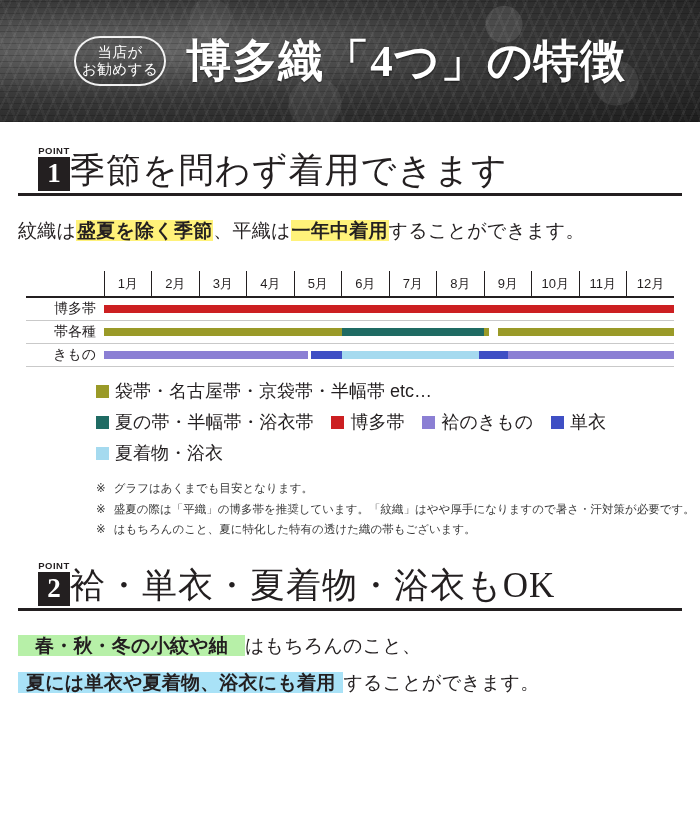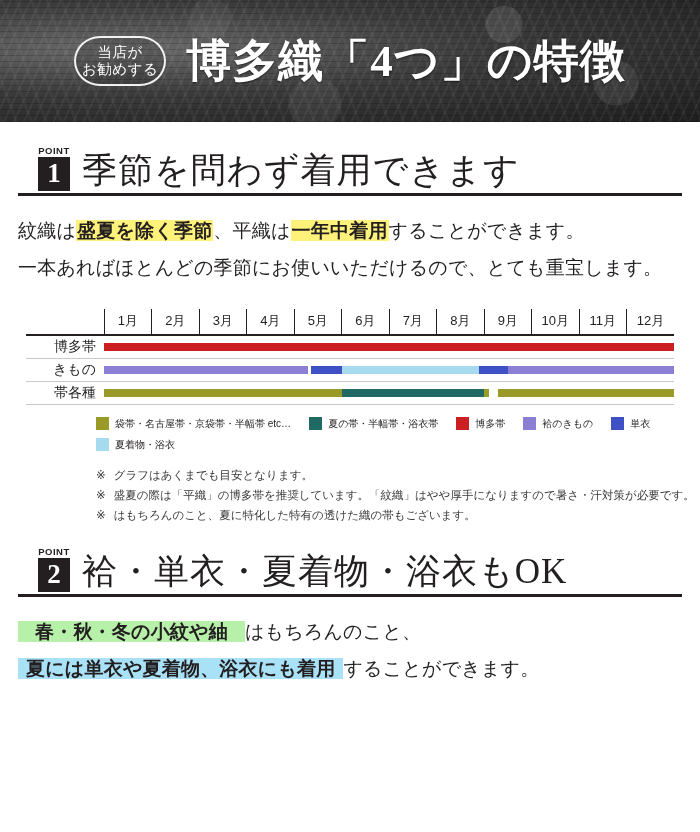--- a/index.html
+++ b/index.html
@@ -82,21 +82,21 @@
   .point-head {
     display: flex;
     align-items: flex-end;
     border-bottom: 3px solid #231f20;
     margin: 0 18px;
     padding-bottom: 2px;
   }
   .point-badge {
     flex: none;
     width: 52px;
-    margin-right: 12px;
+    margin-right: 0;
     text-align: center;
     padding-left: 20px;
   }
   .point-badge .plabel {
     font-size: 9.5px;
     font-weight: bold;
     letter-spacing: 0.5px;
     color: #231f20;
     line-height: 1.1;
     margin-bottom: 1px;
@@ -178,21 +178,21 @@
 
   
   .legend {
     margin: 12px 26px 0 96px;
     display: flex;
     flex-wrap: wrap;
   }
   .lg-item {
     display: flex;
     align-items: center;
-    font-size: 10px;
+    font-size: 18px;
     margin-right: 18px;
     margin-bottom: 7px;
     white-space: nowrap;
   }
   .sw {
     width: 13px;
     height: 13px;
     margin-right: 6px;
     flex: none;
   }
@@ -229,23 +229,20 @@
   <div class="point-badge">
     <div class="plabel">POINT</div>
     <div class="pnum">1</div>
   </div>
   <div class="point-title">季節を問わず着用できます</div>
 </div>
 
 <div class="body-block">
   <div class="body-line">
     <span>紋織は</span><span class="hl-y bold">盛夏を除く季節</span><span>、平織は</span><span class="hl-y bold">一年中着用</span><span>することができます。</span>
-  </div>
-  <div class="body-line">
-    <span>一本あればほとんどの季節にお使いいただけるので、とても重宝します。</span>
   </div>
 </div>
 
 <div class="chart-wrap">
   <table class="seasons">
     <colgroup>
       <col style="width:78px">
       <col span="12">
     </colgroup>
     <tbody>
@@ -266,41 +263,41 @@
     </tr>
     <tr>
       <td class="rowlabel">博多帯</td>
       <td class="barcell" colspan="12">
         <div class="track" id="track-0">
               <div class="bar" title="博多帯" style="left: 0%; width: 100%; background: rgb(204, 31, 33);"></div>
             </div>
       </td>
     </tr>
     <tr>
+      <td class="rowlabel">帯各種</td>
+      <td class="barcell" colspan="12">
+        <div class="track" id="track-1">
+              <div class="bar" title="袋帯・名古屋帯・京袋帯・半幅帯 etc…" style="left: 0%; width: 67.5%; background: rgb(154, 154, 40);"></div>
+              <div class="bar" title="夏の帯・半幅帯・浴衣帯" style="left: 41.6667%; width: 25%; background: rgb(31, 107, 99);"></div>
+              <div class="bar" title="袋帯・名古屋帯・京袋帯・半幅帯 etc…" style="left: 69.1667%; width: 30.8333%; background: rgb(154, 154, 40);"></div>
+            </div>
+      </td>
+    </tr>
+    <tr>
       <td class="rowlabel">きもの</td>
       <td class="barcell" colspan="12">
         <div class="track" id="track-2">
               <div class="bar" title="袷のきもの" style="left: 0%; width: 35.8333%; background: rgb(139, 127, 212);"></div>
               <div class="bar" title="単衣" style="left: 36.25%; width: 5.41667%; background: rgb(63, 79, 196);"></div>
               <div class="bar" title="夏着物・浴衣" style="left: 41.6667%; width: 24.1667%; background: rgb(165, 218, 239);"></div>
               <div class="bar" title="単衣" style="left: 65.8333%; width: 5%; background: rgb(63, 79, 196);"></div>
               <div class="bar" title="袷のきもの" style="left: 70.8333%; width: 29.1667%; background: rgb(139, 127, 212);"></div>
             </div>
       </td>
     </tr>
-    <tr>
-      <td class="rowlabel">帯各種</td>
-      <td class="barcell" colspan="12">
-        <div class="track" id="track-1">
-              <div class="bar" title="袋帯・名古屋帯・京袋帯・半幅帯 etc…" style="left: 0%; width: 67.5%; background: rgb(154, 154, 40);"></div>
-              <div class="bar" title="夏の帯・半幅帯・浴衣帯" style="left: 41.6667%; width: 25%; background: rgb(31, 107, 99);"></div>
-              <div class="bar" title="袋帯・名古屋帯・京袋帯・半幅帯 etc…" style="left: 69.1667%; width: 30.8333%; background: rgb(154, 154, 40);"></div>
-            </div>
-      </td>
-    </tr>
   </tbody>
     </table>
 </div>
 
 <div class="legend" id="legend">
     <div class="lg-item">
       <span class="sw" style="background: rgb(154, 154, 40);"></span>
       <span>袋帯・名古屋帯・京袋帯・半幅帯 etc…</span>
     </div>
     <div class="lg-item">

